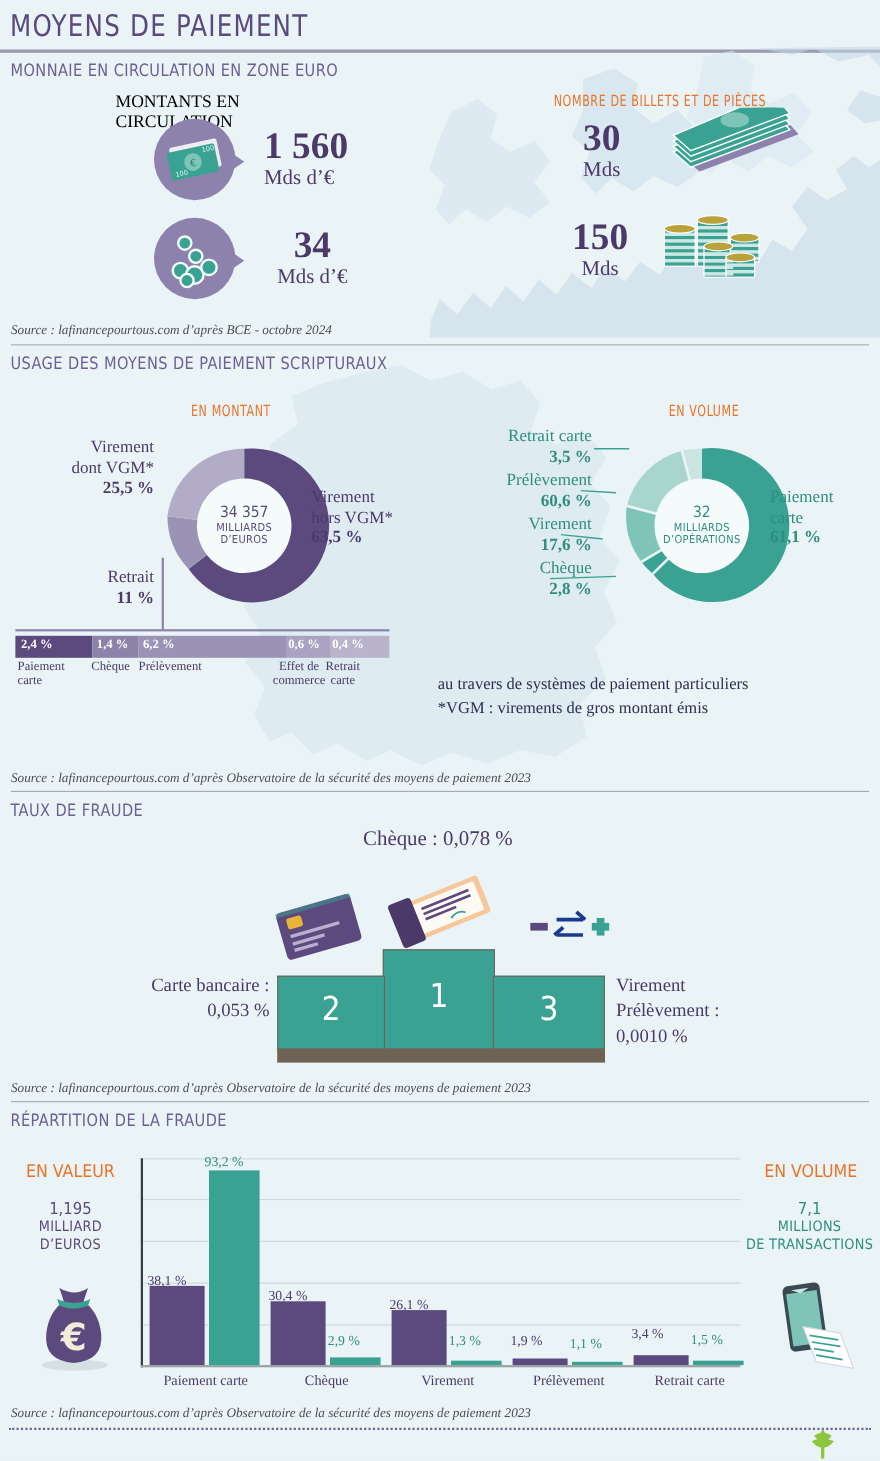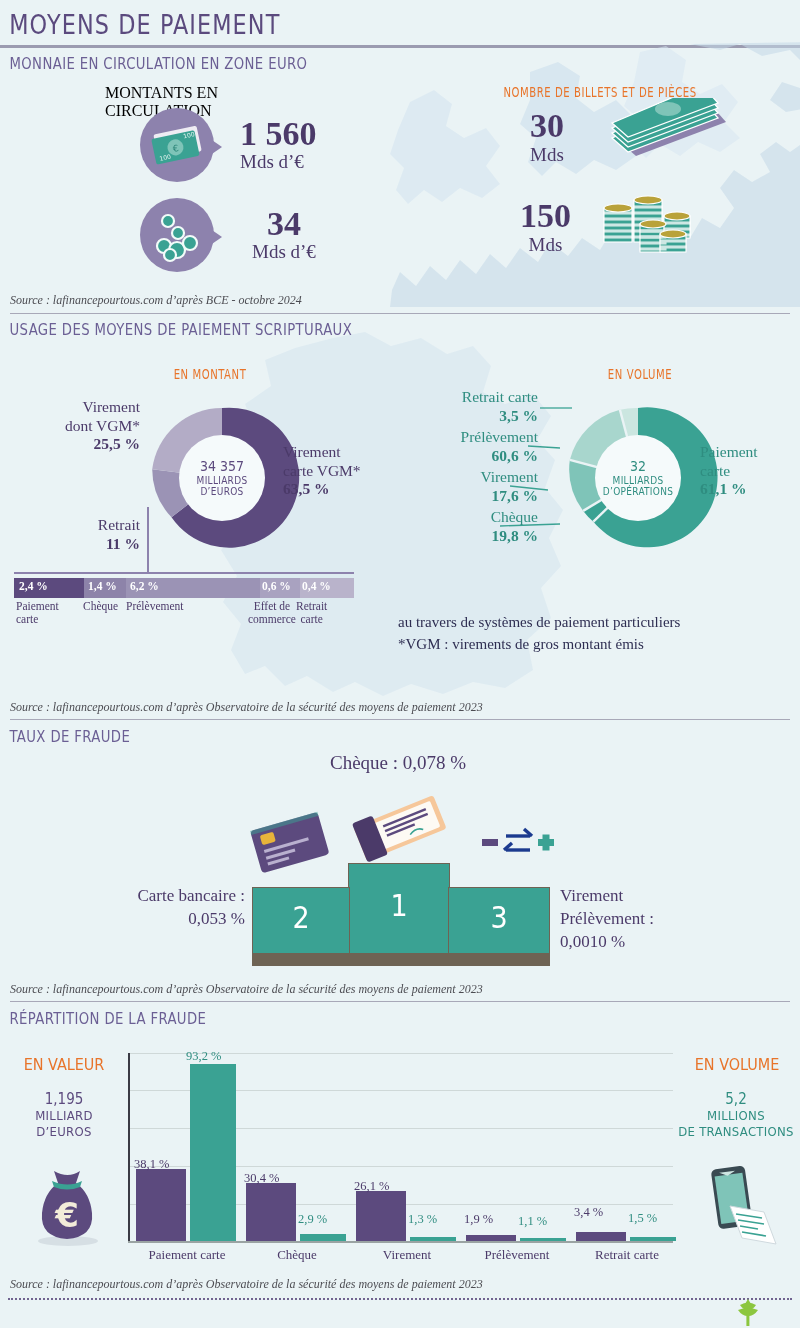--- a/index.html
+++ b/index.html
@@ -287,21 +287,21 @@
   </div>
 
   <div class="lbl" style="position:absolute;left:20px;top:398px;width:120px;text-align:right;color:#4b3a69;">
     <div class="t">Virement</div>
     <div class="t">dont VGM*</div>
     <div class="v">25,5 %</div>
   </div>
 
   <div class="lbl" style="position:absolute;left:283px;top:443px;width:140px;color:#4b3a69;">
     <div class="t">Virement</div>
-    <div class="t">carte VGM*</div>
+    <div class="t">hors VGM*</div>
     <div class="v">63,5 %</div>
   </div>
 
   <div class="lbl" style="position:absolute;left:20px;top:516px;width:120px;text-align:right;color:#4b3a69;">
     <div class="t">Retrait</div>
     <div class="v">11 %</div>
   </div>
 
   <svg style="position:absolute;left:100px;top:505px;" width="80" height="72">
     <path d="M48,2 L48,68" stroke="#8d82ad" stroke-width="2" fill="none"></path>
@@ -375,21 +375,21 @@
   <div class="lbl" style="position:absolute;left:390px;top:428px;width:148px;text-align:right;color:#2f8d80;">
     <div class="t">Prélèvement</div>
     <div class="v">60,6 %</div>
   </div>
   <div class="lbl" style="position:absolute;left:400px;top:468px;width:138px;text-align:right;color:#2f8d80;">
     <div class="t">Virement</div>
     <div class="v">17,6 %</div>
   </div>
   <div class="lbl" style="position:absolute;left:400px;top:508px;width:138px;text-align:right;color:#2f8d80;">
     <div class="t">Chèque</div>
-    <div class="v">19,8 %</div>
+    <div class="v">2,8 %</div>
   </div>
   <div class="lbl" style="position:absolute;left:700px;top:443px;width:100px;color:#2f8d80;">
     <div class="t">Paiement</div>
     <div class="t">carte</div>
     <div class="v">61,1 %</div>
   </div>
 
   <div style="position:absolute;left:398px;top:612px;color:#2e2e52;font-size:15px;line-height:1.45;">
     <div>au travers de systèmes de paiement particuliers</div>
     <div>*VGM : virements de gros montant émis</div>
@@ -478,21 +478,21 @@
   </div>
   <svg style="position:absolute;left:28px;top:1155px;" width="78" height="92" viewBox="0 0 78 92">
     <ellipse cx="40" cy="86" rx="30" ry="5" fill="#d6dfe4"></ellipse>
     <path d="M26,16 q14,8 26,0 l-4,12 q14,10 16,30 q2,24 -25,26 q-27,-2 -25,-26 q2,-20 16,-30 Z" fill="#5c4a7e"></path>
     <path d="M24,26 q16,7 30,0 l-2,6 q-13,5 -26,0 Z" fill="#3aa293"></path>
     <text x="39" y="72" font-size="34" fill="#f3ecd9" text-anchor="middle" font-family="DejaVu Sans, sans-serif" font-weight="bold">€</text>
   </svg>
 
   <div class="side-note" style="left:678px;top:1055px;width:118px;color:#e8742a;">EN VOLUME</div>
   <div class="side-note" style="left:672px;top:1090px;width:128px;color:#2f8d80;">
-    <div class="big">5,2</div>
+    <div class="big">7,1</div>
     <div class="sm">MILLIONS</div>
     <div class="sm">DE TRANSACTIONS</div>
   </div>
   <svg style="position:absolute;left:700px;top:1160px;" width="84" height="92" viewBox="0 0 84 92">
     <g transform="rotate(-8 42 46)">
       <rect x="16" y="6" width="34" height="60" rx="5" fill="#3a4a52"></rect>
       <rect x="19" y="13" width="28" height="48" fill="#7fc4b8"></rect>
       <path d="M24,10 l16,0 l-8,4 Z" fill="#cfe6e2"></path>
     </g>
     <path d="M30,46 l34,6 l12,32 l-34,-6 Z" fill="#ffffff" stroke="#cfd9de" stroke-width="1"></path>

